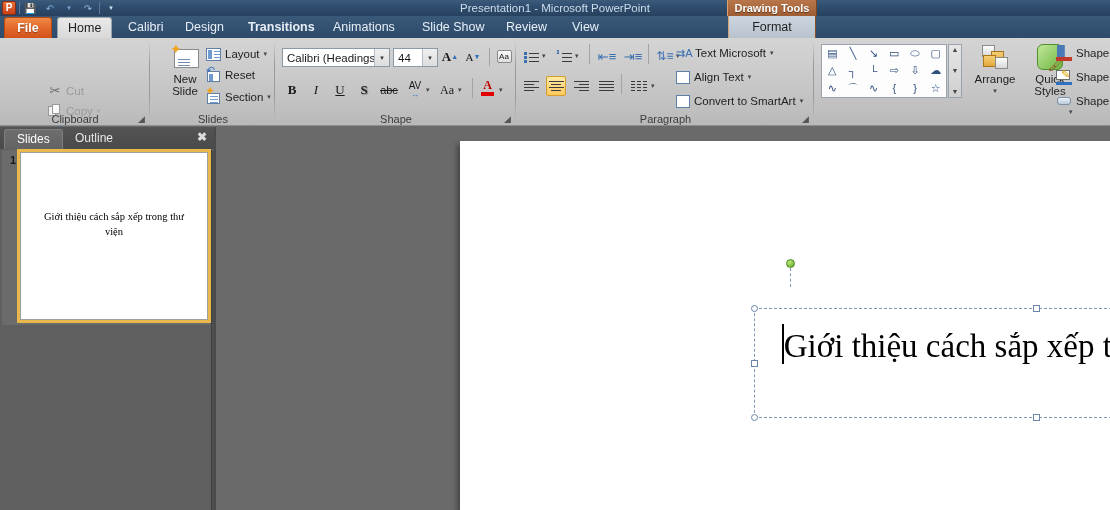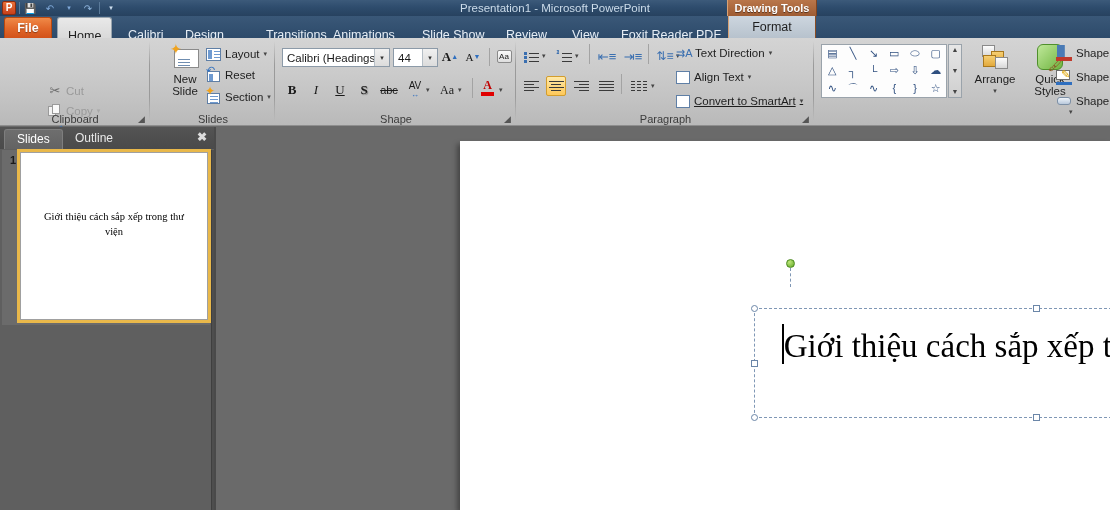--- a/index.html
+++ b/index.html
@@ -47,21 +47,21 @@
     text-shadow:0 1px 0 rgba(0,0,0,.45);
   }
 
   
   .tabstrip{
     position:absolute; top:16px; left:0; width:1110px; height:22px;
     background:linear-gradient(to bottom,#3a5878 0%,#2d4a6a 100%);
   }
   .tab{
     position:absolute; top:0; height:22px; line-height:22px;
-    padding:8px 10px; color:#e6eef6; font-size:12.5px; white-space:nowrap;
+    padding:0 10px; color:#e6eef6; font-size:12.5px; white-space:nowrap;
     text-align:center;
   }
   .tab.file{
     left:4px; top:1px; height:21px; line-height:20px; width:48px; padding:0;
     background:linear-gradient(to bottom,#f08a48 0%,#e2682a 50%,#d2521a 100%);
     border:1px solid #b8480f; border-bottom:none;
     border-top-left-radius:3px; border-top-right-radius:3px;
     color:#fff; font-weight:bold; font-size:12.5px;
     text-shadow:0 1px 1px rgba(0,0,0,.4);
   }
@@ -354,26 +354,25 @@
     </div>
   </div>
 
   <div class="ctx-header">Drawing Tools</div>
 
   <div class="tabstrip">
     <div class="tab file" style="left:4px;">File</div>
     <div class="tab active" style="left:57px;">Home</div>
     <div class="tab" style="left:118px;">Calibri</div>
     <div class="tab" style="left:175px;">Design</div>
-    <div class="tab" style="left:256px;">Transitions</div>
+    <div class="tab" style="left:238px;font-weight:bold;">Transitions</div>
     <div class="tab" style="left:323px;">Animations</div>
     <div class="tab" style="left:412px;">Slide Show</div>
     <div class="tab" style="left:496px;">Review</div>
     <div class="tab" style="left:562px;">View</div>
-    <div class="tab" style="left:611px;">Foxit Reader PDF</div>
     <div class="tab ctx-format" style="left:728px;width:88px;padding:0;">Format</div>
   </div>
 
   <div class="ribbon">
 
     <div class="group" style="left:0;width:150px;">
 
       <div class="smbtn dim" style="left:48px;top:44px;">
         <span class="ic ic-cut">✂</span>
         <span>Cut</span>
@@ -560,29 +559,29 @@
           <i style="top:0;width:4px;left:12px"></i>
             <i style="top:3px;width:4px;left:12px"></i>
             <i style="top:6px;width:4px;left:12px"></i>
             <i style="top:9px;width:4px;left:12px"></i>
         </span>
       </div>
       <div class="caret" style="position:absolute;left:134px;top:44px;">▾</div>
 
       <div class="smbtn" style="left:159px;top:6px;">
         <span style="display:inline-block;width:15px;height:14px;position:relative;color:#3a6fb0;font-size:11px;line-height:14px;">⇉A</span>
-        <span>Text Direction</span>
+        <span>Text Microsoft</span>
         <span class="caret">▾</span>
       </div>
       <div class="smbtn" style="left:159px;top:30px;">
         <span style="display:inline-block;width:14px;height:13px;background:#fff;border:1px solid #5f7fa6;position:relative;"></span>
         <span>Align Text</span>
         <span class="caret">▾</span>
       </div>
-      <div class="smbtn" style="left:159px;top:54px;text-decoration:underline;">
+      <div class="smbtn" style="left:159px;top:54px;">
         <span style="display:inline-block;width:14px;height:13px;background:#fff;border:1px solid #5f7fa6;position:relative;"></span>
         <span>Convert to SmartArt</span>
         <span class="caret">▾</span>
       </div>
 
       <div class="glabel">Paragraph</div>
       <div class="launcher">◢</div>
       <div class="gdiv"></div>
     </div>
 

